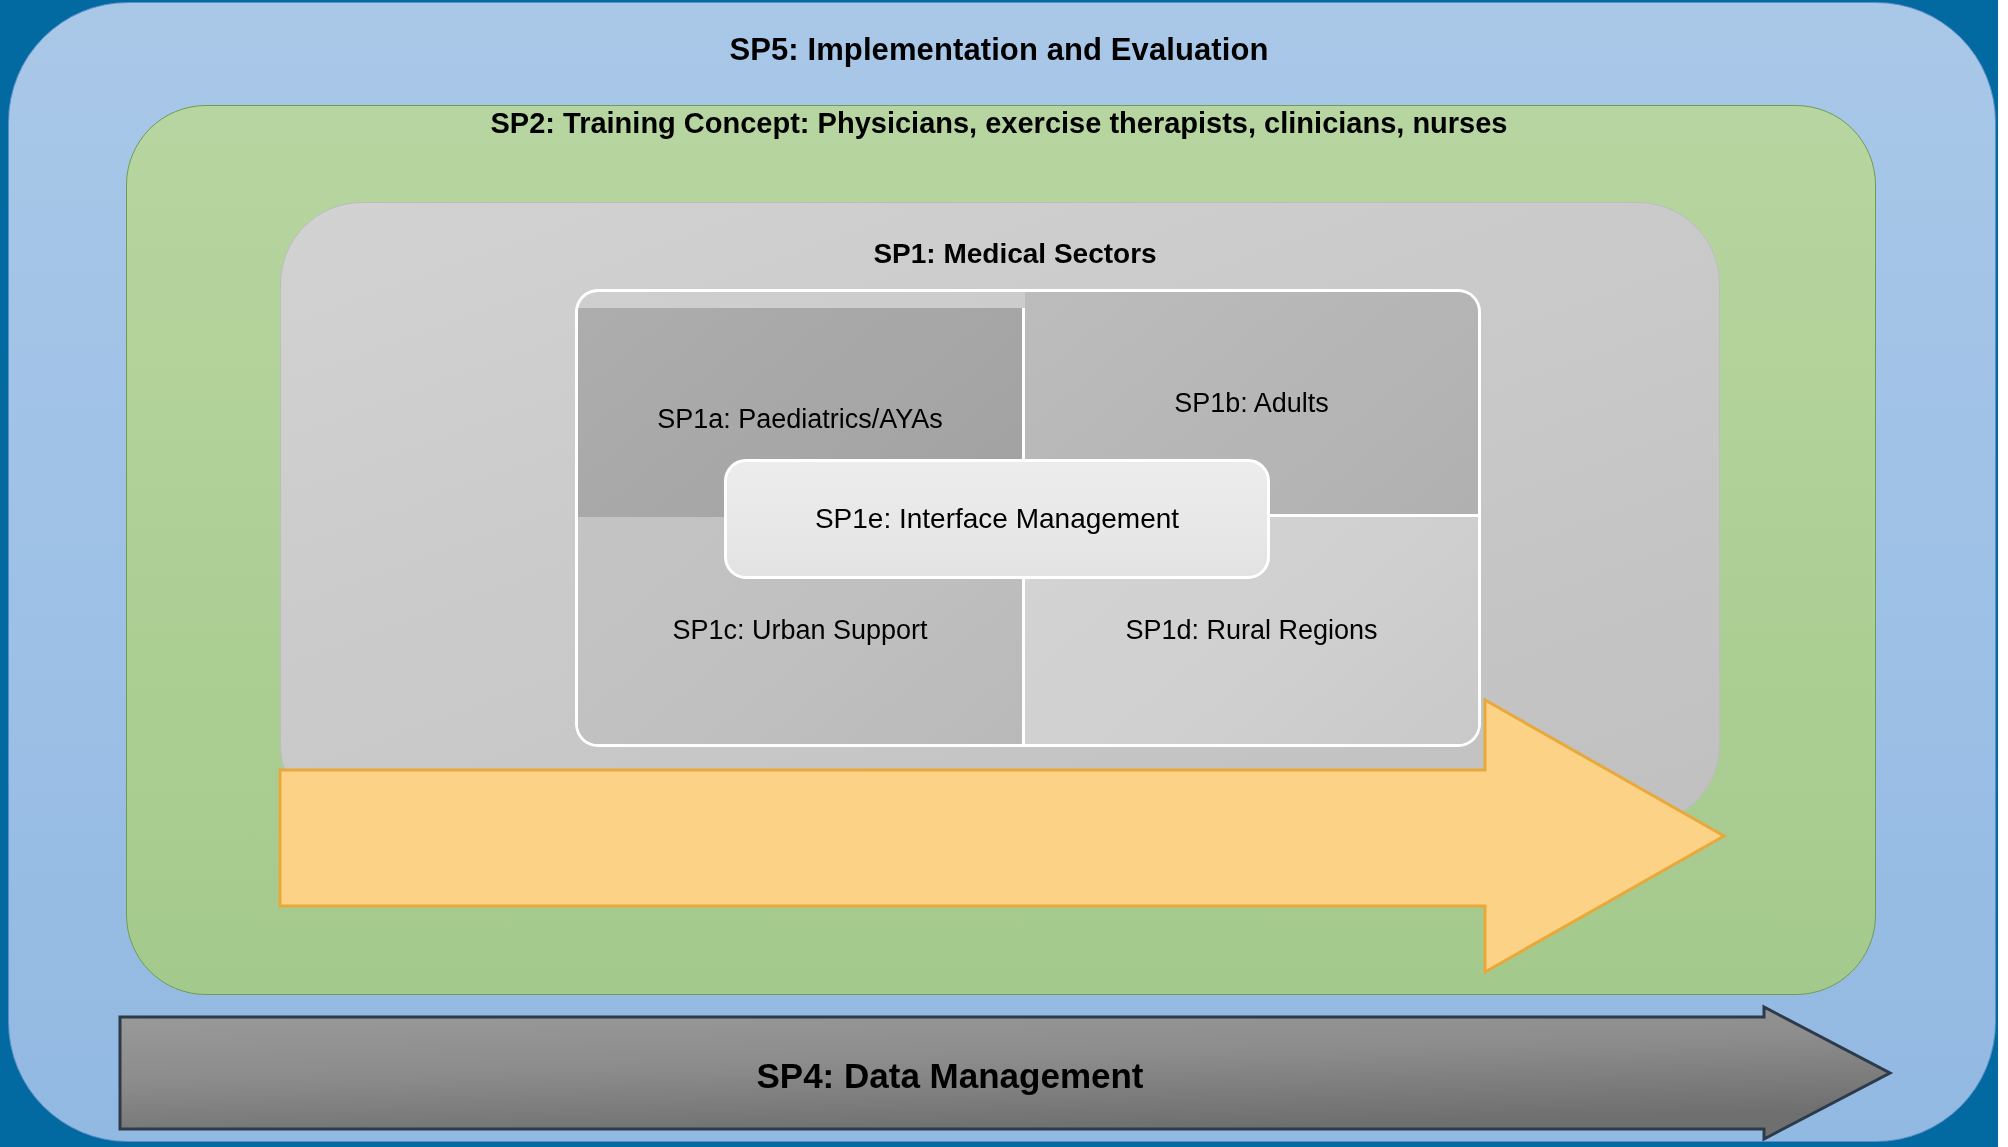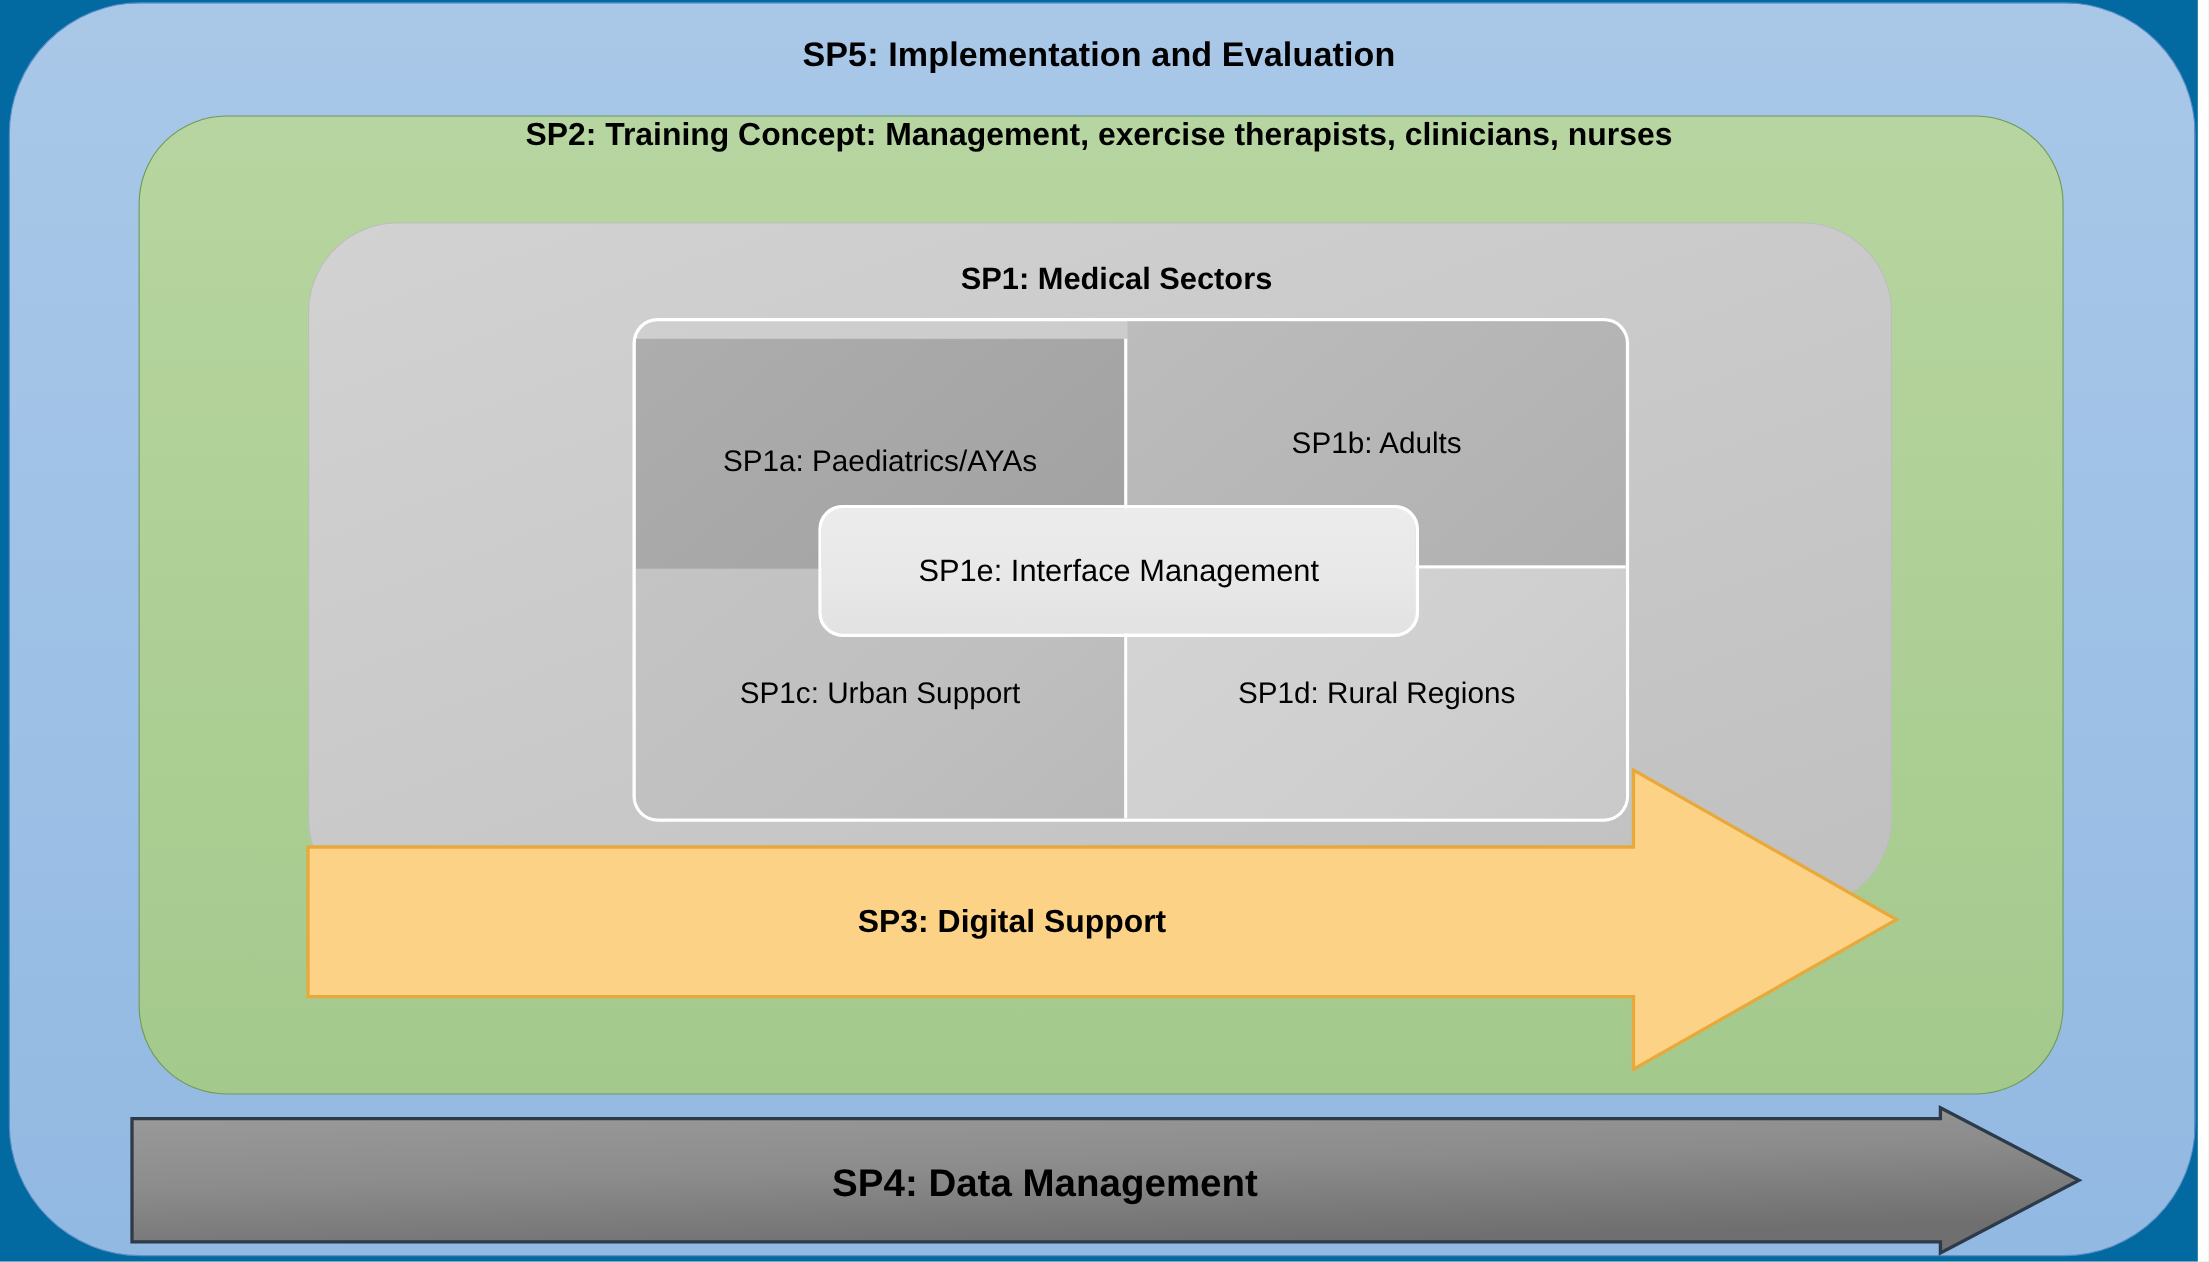--- a/index.html
+++ b/index.html
@@ -136,21 +136,21 @@
     border-right: 3px solid #ffffff;
   }
   .quad-d {
     left: 447px; top: 225px; width: 453px; height: 227px;
     background: linear-gradient(140deg, #d4d4d4 0%, #cfcfcf 60%, #c9c9c9 100%);
   }
 
   
   .sp1e-box {
     position: absolute;
-    left: 744px;
+    left: 724px;
     top: 459px;
     width: 546px;
     height: 120px;
     box-sizing: border-box;
     background: linear-gradient(180deg, #ececec 0%, #e8e8e8 55%, #e2e2e2 100%);
     border: 3px solid #ffffff;
     border-radius: 22px;
     display: flex;
     align-items: center;
     justify-content: center;
@@ -205,21 +205,21 @@
 </style>
 </head>
 <body>
 
 <div id="stage">
 
   <div class="sp5-box"></div>
   <div class="sp5-label">SP5: Implementation and Evaluation</div>
 
   <div class="sp2-box"></div>
-  <div class="sp2-label">SP2: Training Concept: Management, exercise therapists, clinicians, nurses</div>
+  <div class="sp2-label">SP2: Training Concept: Physicians, exercise therapists, clinicians, nurses</div>
 
   <div class="sp1-box"></div>
   <div class="sp1-label">SP1: Medical Sectors</div>
 
   <div class="quad-grid">
     <div class="quad quad-a">
       <span>SP1a: Paediatrics/AYAs</span>
     </div>
     <div class="quad quad-b">
       <span>SP1b: Adults</span>
@@ -234,21 +234,20 @@
 
   <div class="sp1e-box">
     <span>SP1e: Interface Management</span>
   </div>
 
   <div class="sp3-arrow">
     <svg viewBox="0 0 1444 272" preserveAspectRatio="none">
       <polygon points="0,70 1205,70 1205,0 1444,136 1205,272 1205,206 0,206" fill="#fcd286" stroke="#e8a93a" stroke-width="3"></polygon>
     </svg>
   </div>
-  <div class="sp3-label">SP3: Digital Support</div>
 
   <div class="sp4-arrow">
     <svg viewBox="0 0 1770 132" preserveAspectRatio="none">
       <defs>
         <linearGradient id="gradSp4" x1="0" y1="0" x2="0.35" y2="1">
           <stop offset="0%" stop-color="#9b9b9b"></stop>
           <stop offset="50%" stop-color="#8c8c8c"></stop>
           <stop offset="100%" stop-color="#6f6f6f"></stop>
         </linearGradient>
       </defs>

